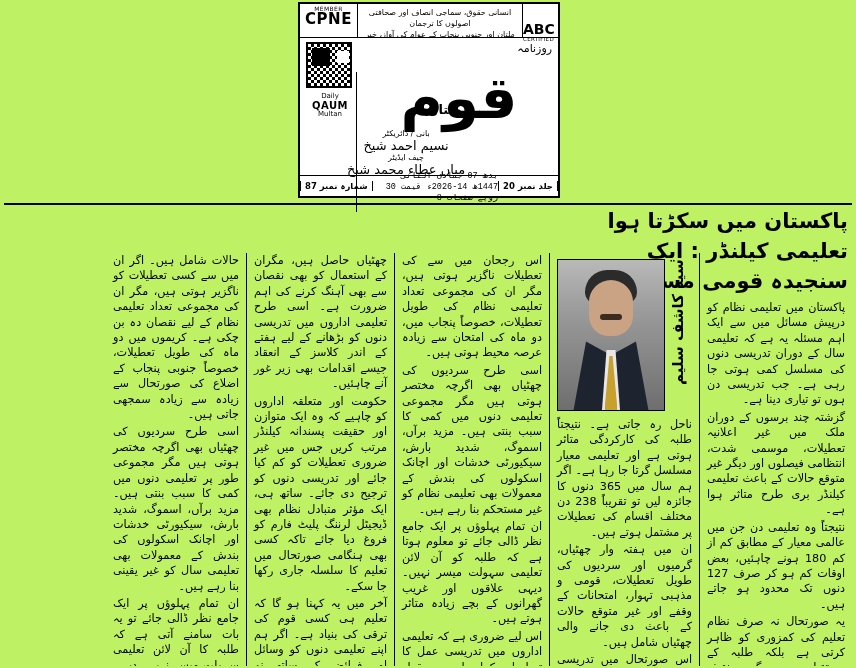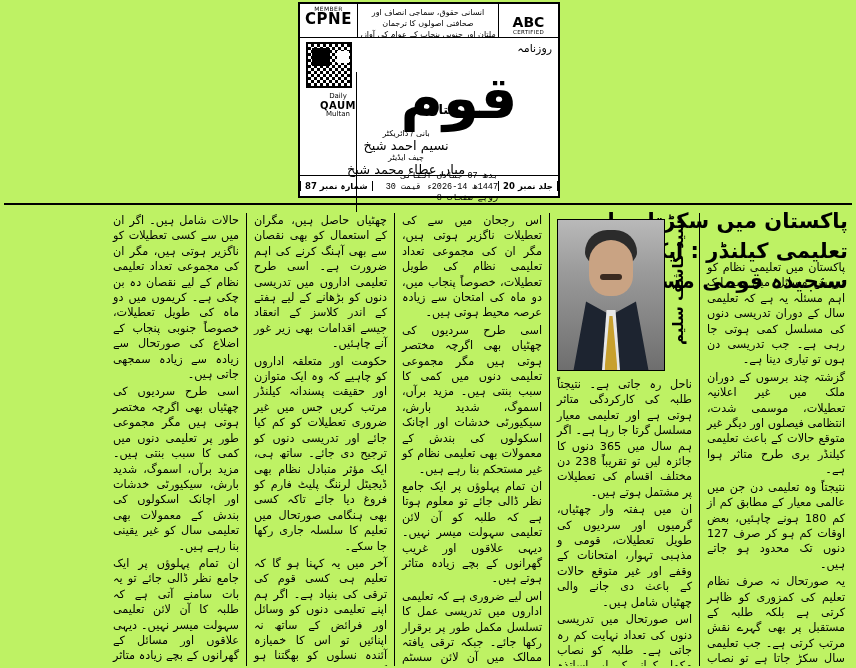--- a/index.html
+++ b/index.html
@@ -60,26 +60,26 @@
   .banner-urdu {
     flex: 1;
     text-align: center;
     font-size: 8px;
     line-height: 11px;
     padding: 3px 2px 0 2px;
     direction: rtl;
     overflow: hidden;
   }
   .abc-box {
-    width: 60px;
+    width: 36px;
     border-left: 1px solid #000;
     box-sizing: border-box;
-    text-align: center;
+    text-align: left;
     line-height: 1;
-    padding-top: 11px;
+    padding-top: 18px;
   }
   .abc-box .a {
     font-size: 14px;
     font-weight: bold;
     display: block;
   }
   .abc-box .b {
     font-size: 5.5px;
     display: block;
     letter-spacing: .3px;
@@ -107,21 +107,21 @@
     content:"";
     position:absolute;
     left:4px; top:4px;
     width:12px;height:12px;
     border:3px solid #000;
     background:#fff;
     box-shadow: 22px 0 0 -3px #fff, 22px 0 0 0 #000 inset;
   }
   .daily-label {
     position: absolute;
-    left: 12px;
+    left: 4px;
     top: 54px;
     width: 52px;
     text-align: center;
     font-size: 7px;
     line-height: 9px;
   }
   .daily-label .d1 { font-size: 7px; }
   .daily-label .d2 { font-size: 10px; font-weight: bold; letter-spacing: .5px;}
   .daily-label .d3 { font-size: 7px; }
   .rozn {
@@ -225,20 +225,21 @@
   }
   .col {
     position: relative;
     box-sizing: border-box;
     padding: 0 7px;
     direction: rtl;
     text-align: justify;
     font-size: 11.2px;
     line-height: 15.4px;
     overflow: hidden;
+    margin-top: 40px;
   }
   .col + .col { border-right: 1px solid #000; }
   .col-1 { width: 152px; padding-top: 47px; }
   .col-2 { width: 150px; }
   .col-3 { width: 155px; }
   .col-4 { width: 148px; }
   .col-5 { width: 141px; }
 
   .col p { margin: 0 0 2px 0; }
 

